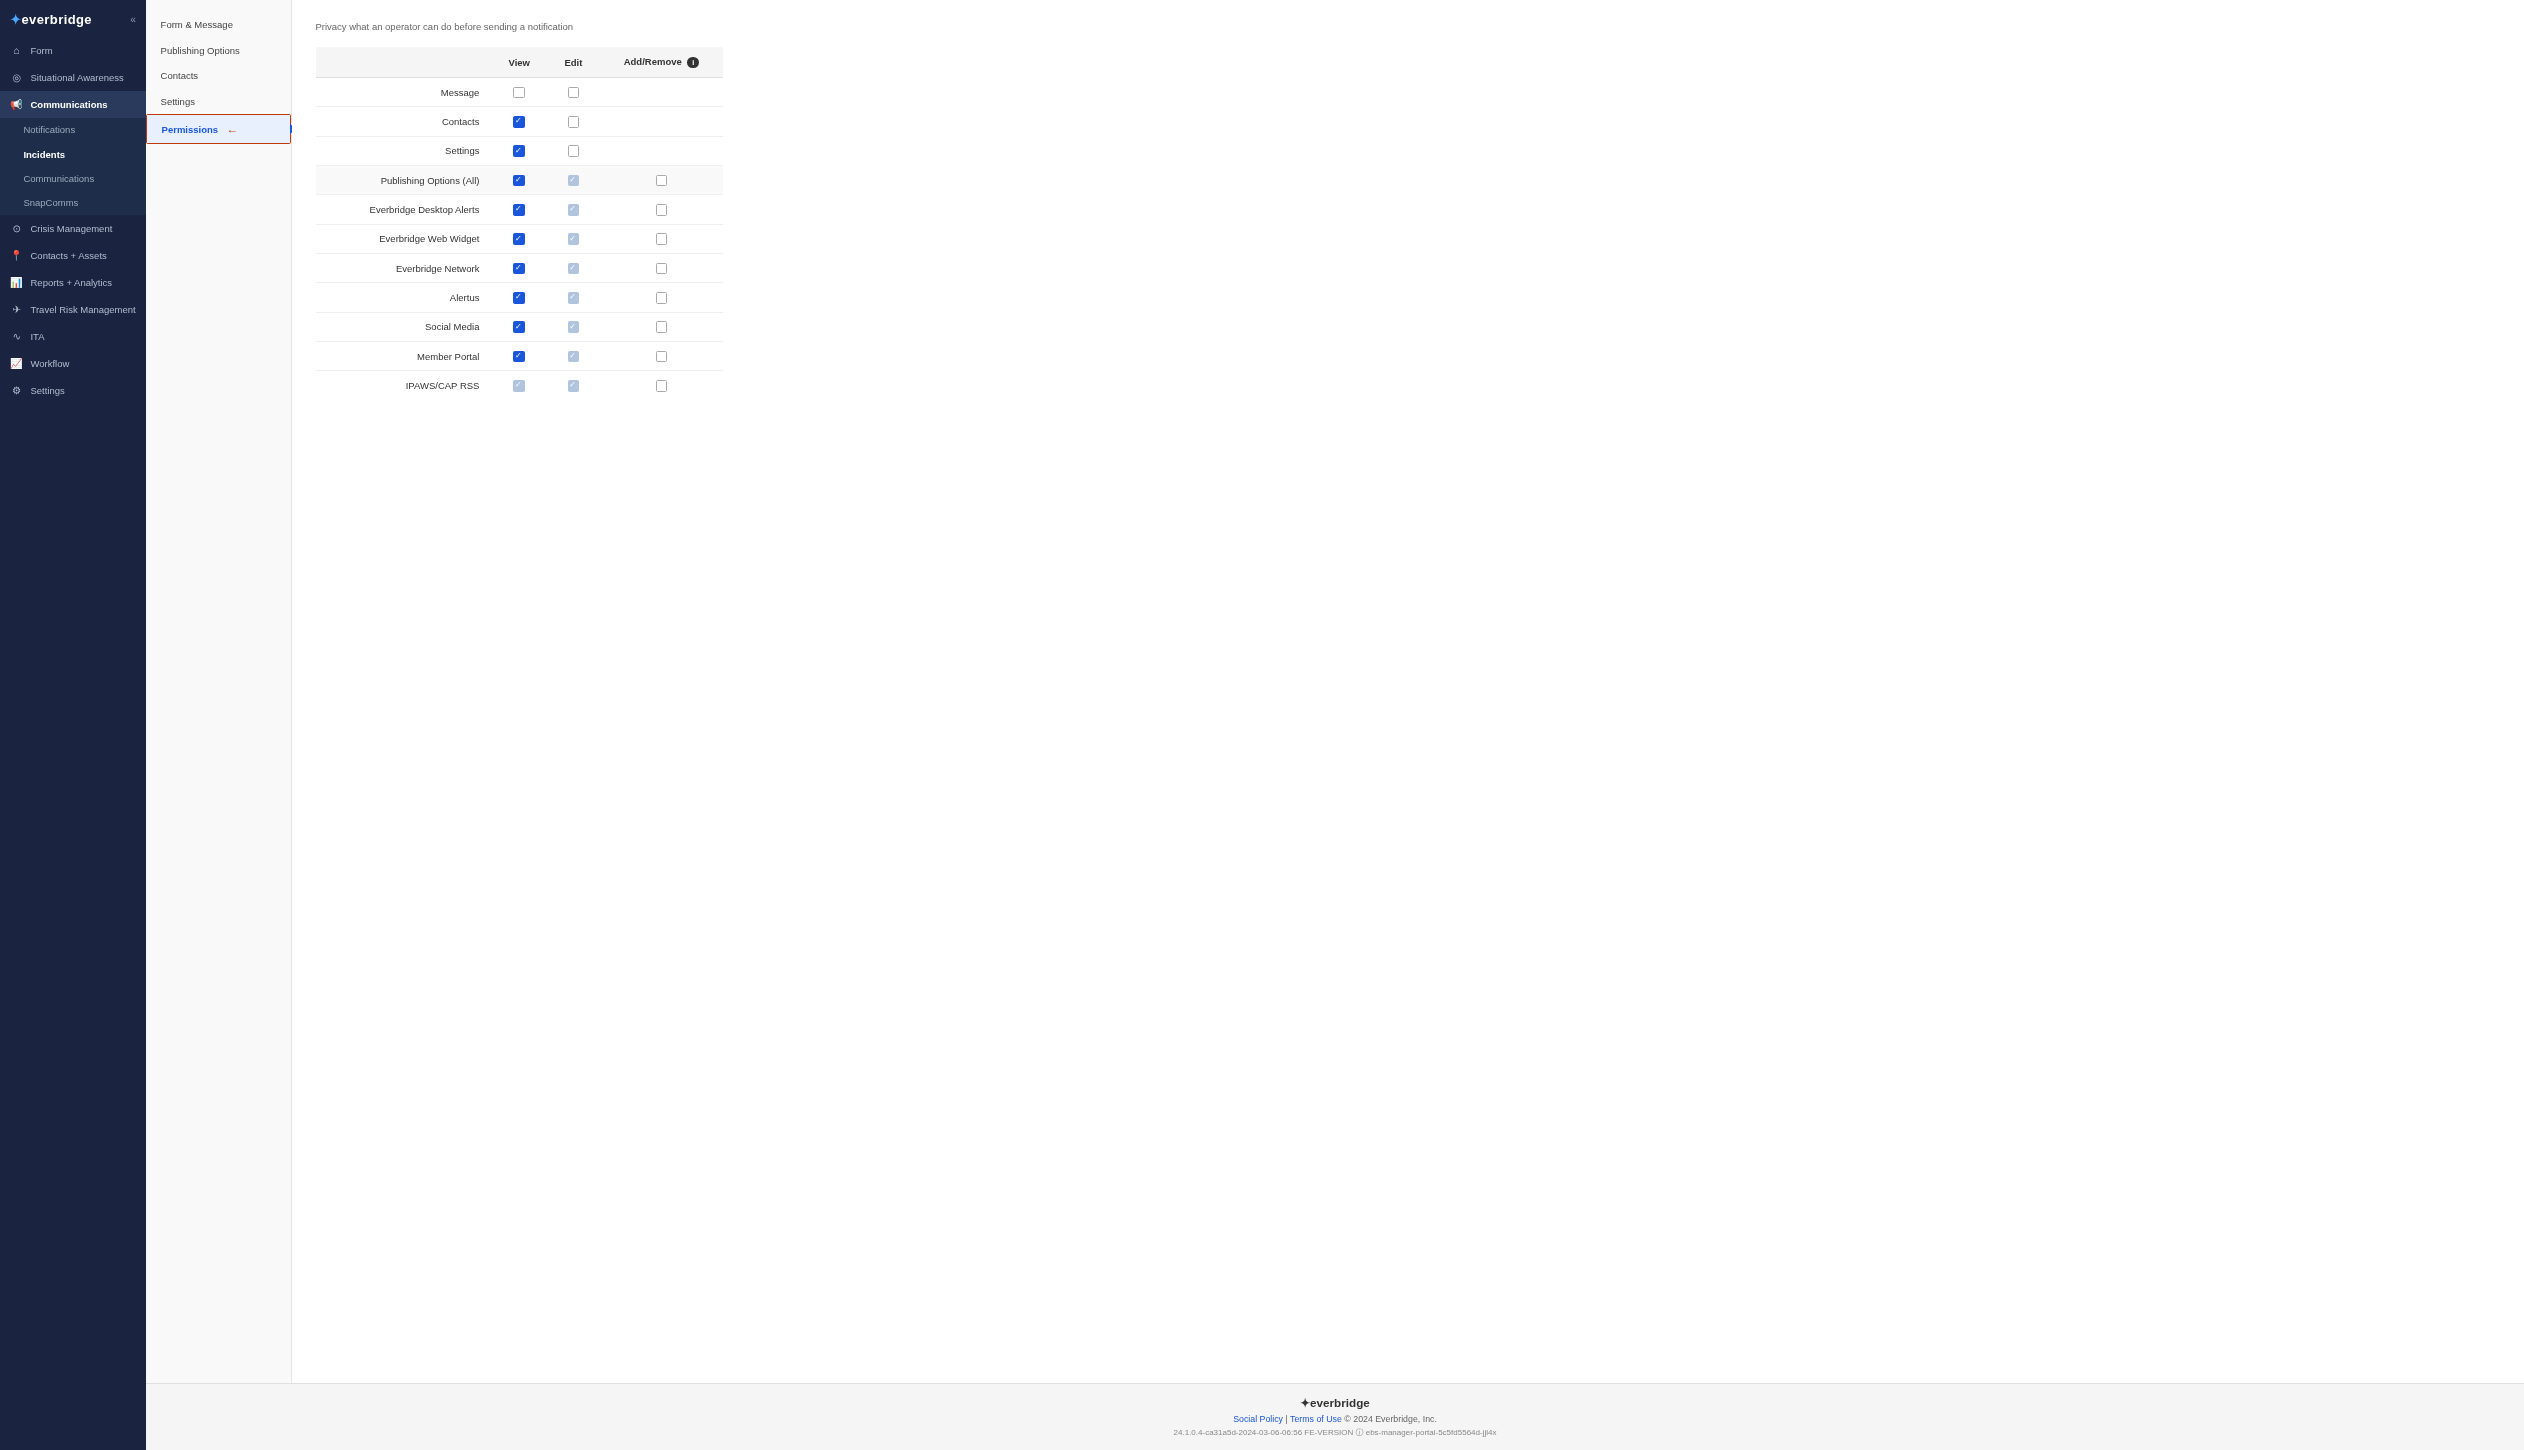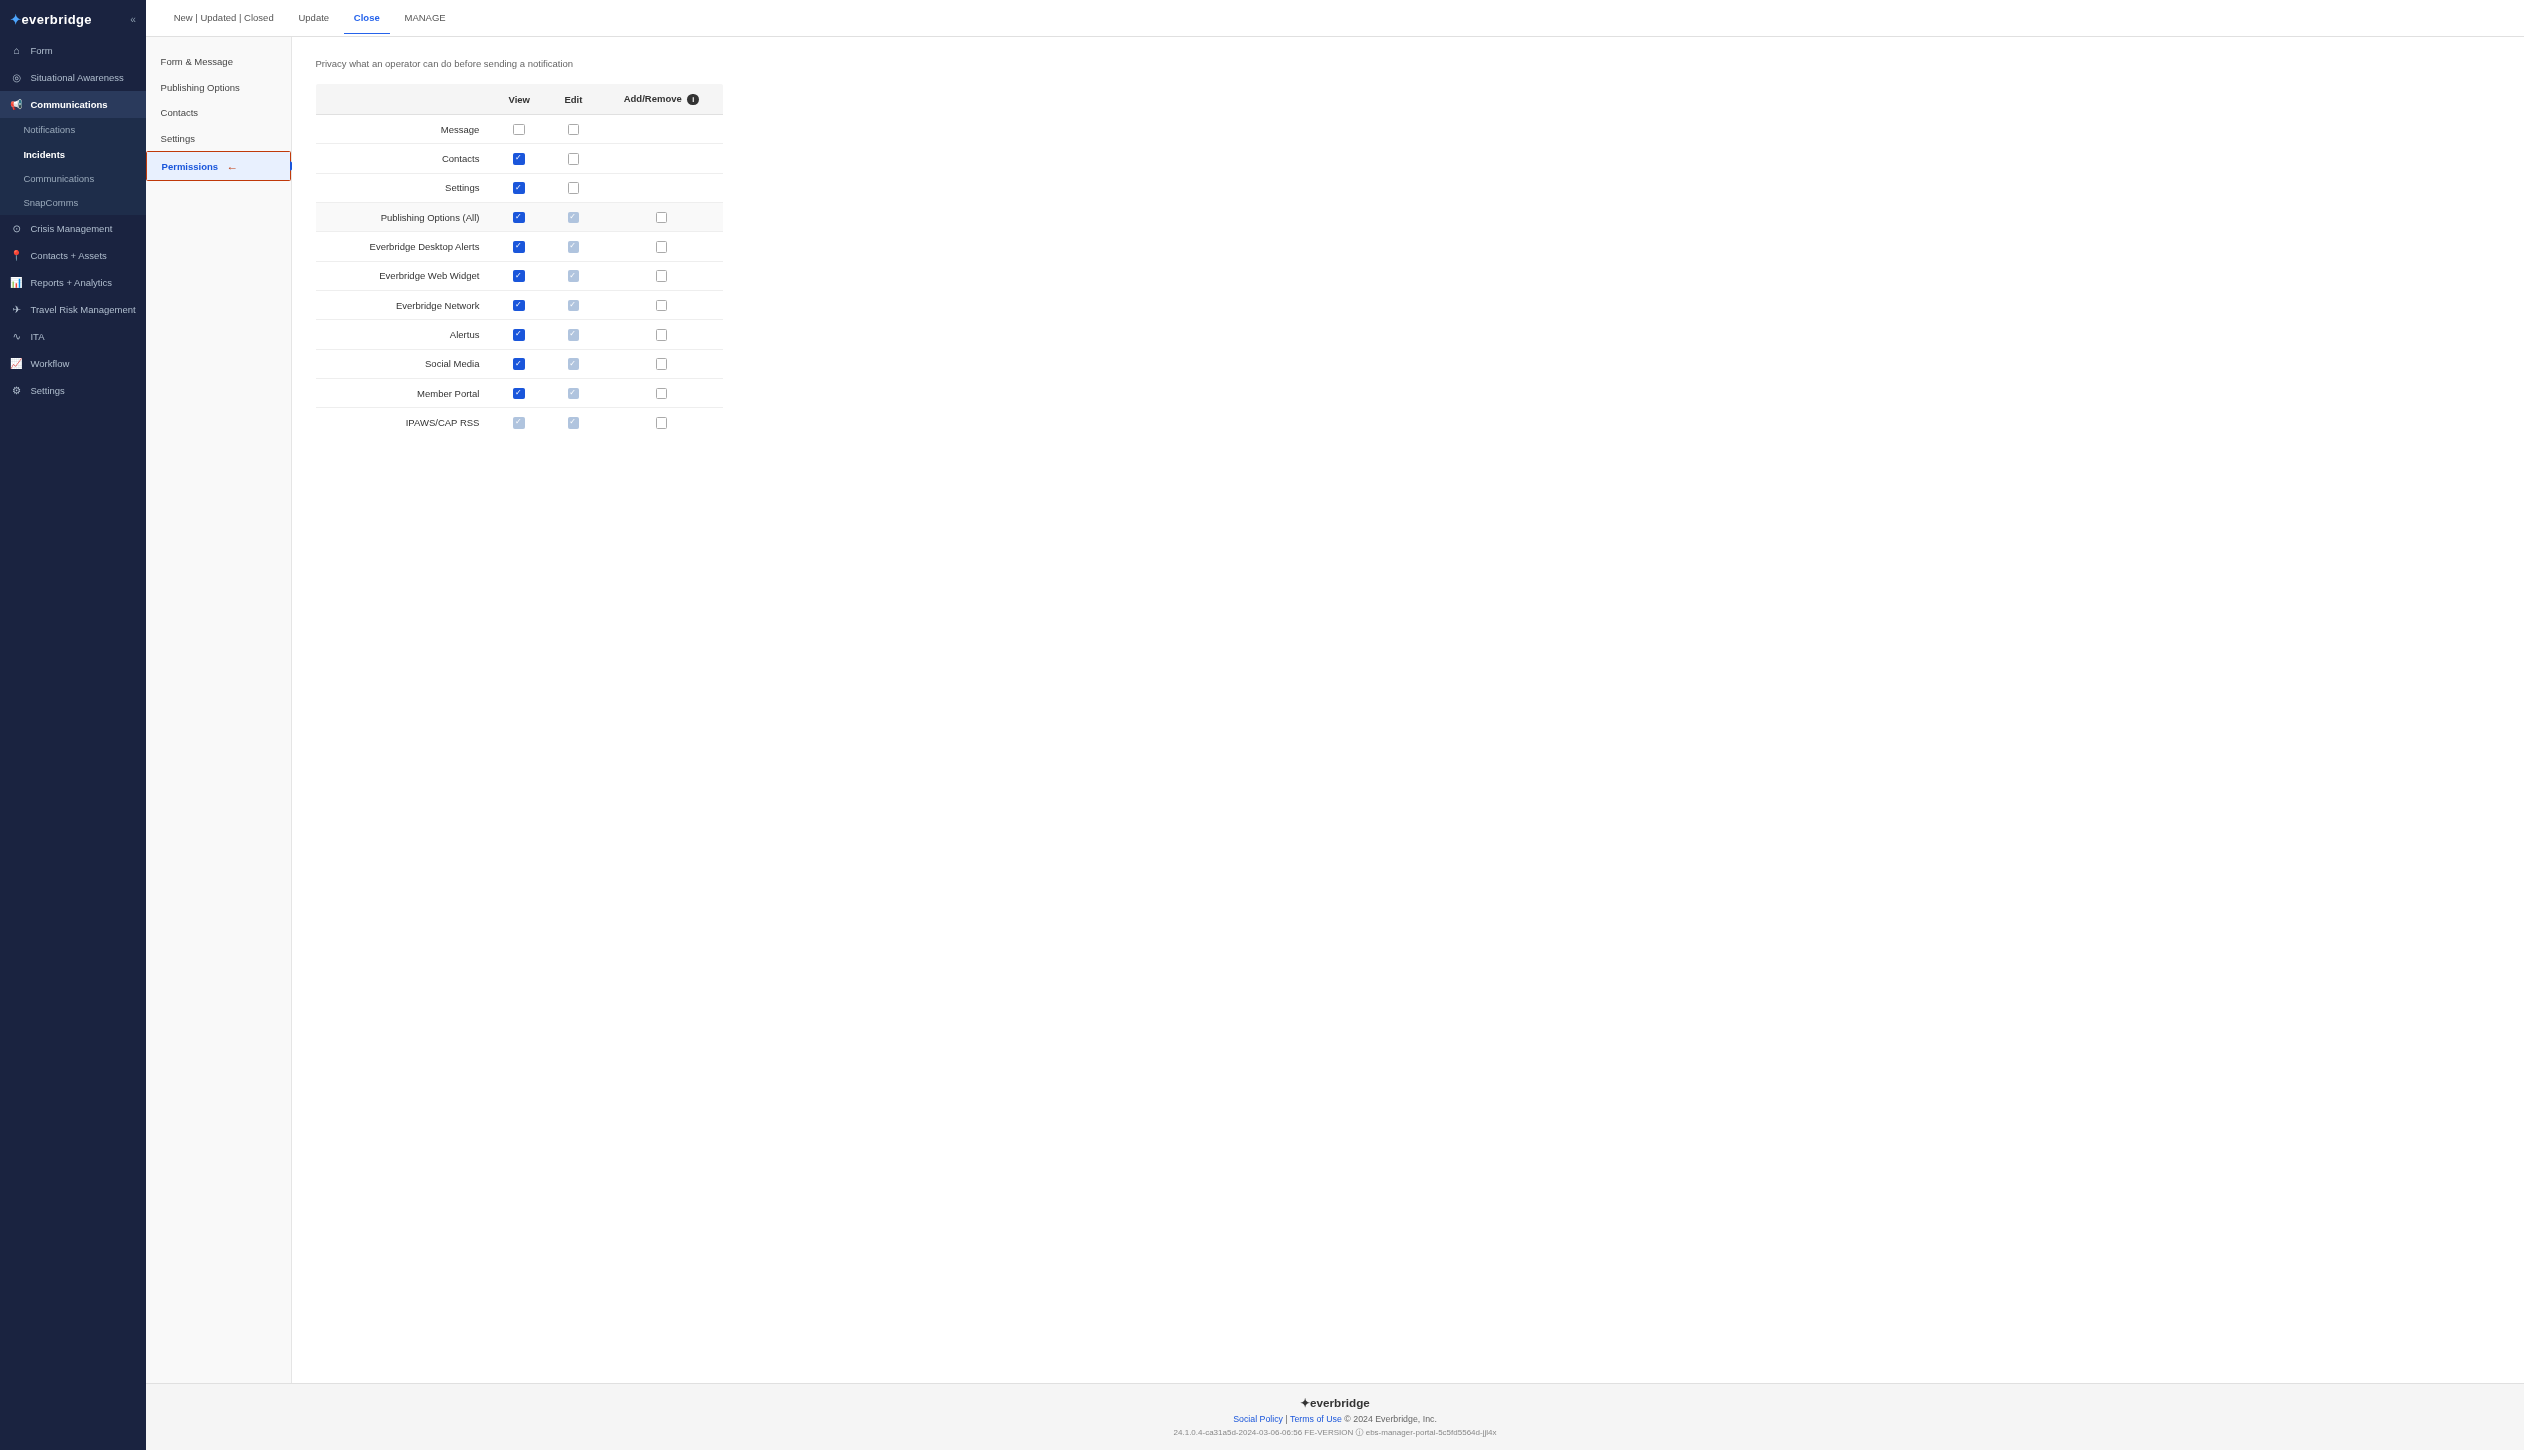--- a/index.html
+++ b/index.html
@@ -340,34 +340,20 @@
   </div>
 
   <div class="sidebar-item">
     <span class="icon">⚙</span>
     <span>Settings</span>
   </div>
 </div>
 
 <div class="main">
 
-  <div class="top-tabs">
-    <div class="top-tab">
-      <span>New | Updated | Closed</span>
-    </div>
-    <div class="top-tab">
-      <span>Update</span>
-    </div>
-    <div class="top-tab active">
-      <span>Close</span>
-    </div>
-    <div class="top-tab">
-      <span>MANAGE</span>
-    </div>
-  </div>
 
   <div class="content-area">
 
     <div class="left-nav">
       <div class="left-nav-item">
         <span>Form &amp; Message</span>
       </div>
       <div class="left-nav-item">
         <span>Publishing Options</span>
       </div>

